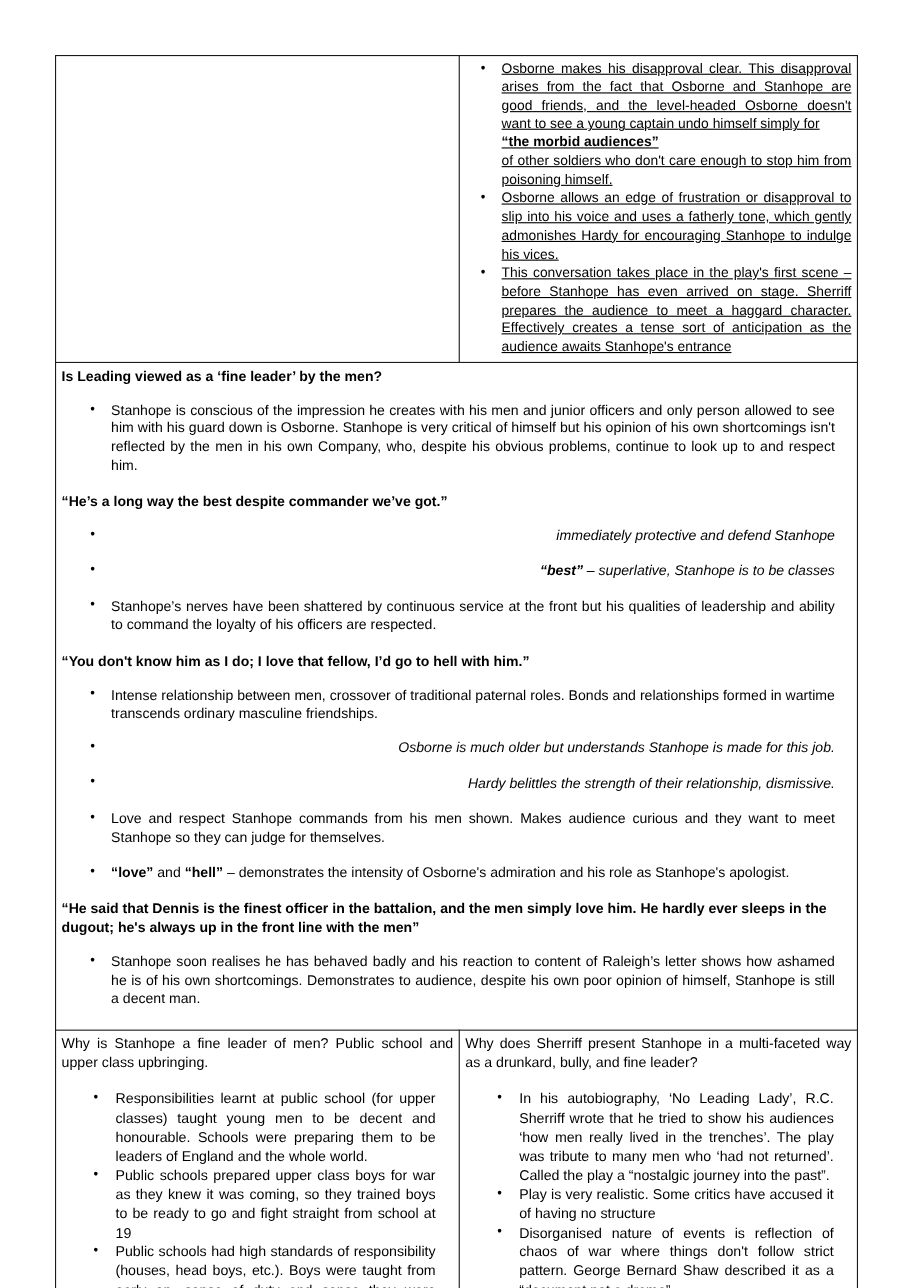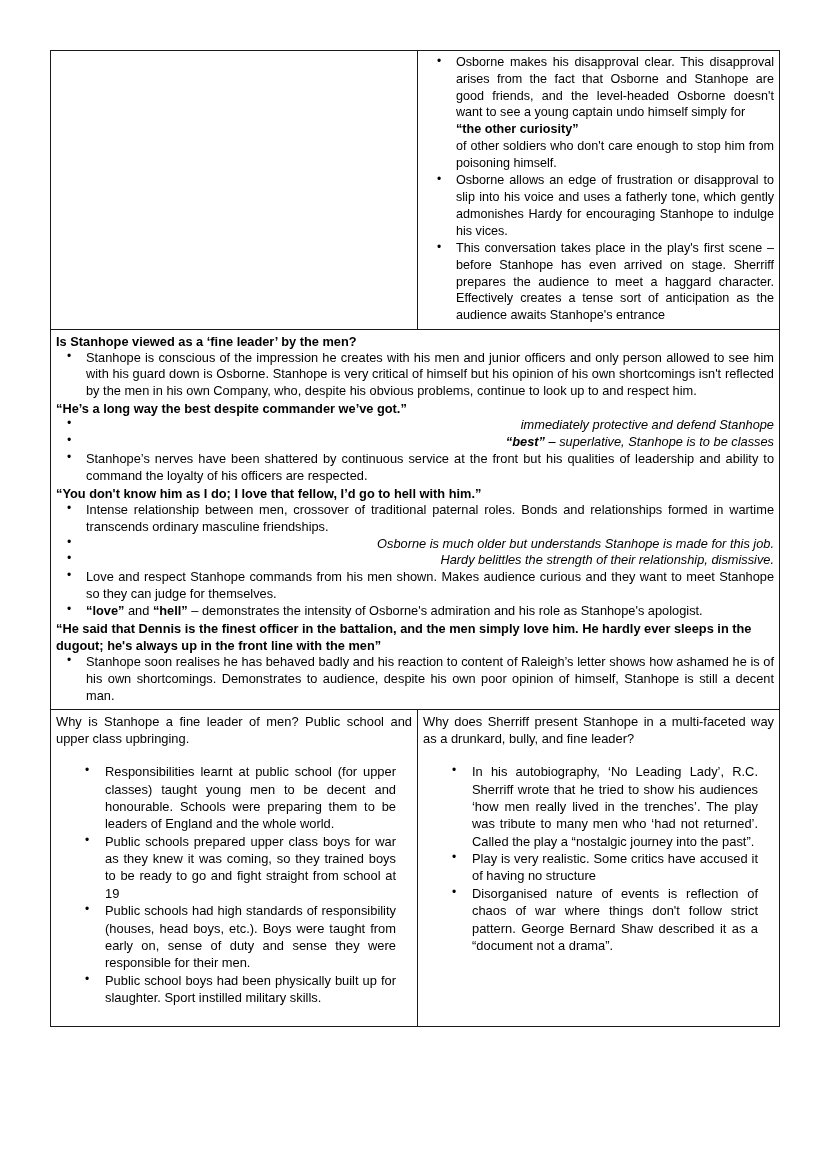--- a/index.html
+++ b/index.html
@@ -47,20 +47,21 @@
     font-size: 12.6px;
     line-height: 1.335;
     text-align: justify;
   }
   .cell-narrow .bullets { margin: 0; padding: 0; list-style: none; }
   .cell-narrow .bullets > li {
     position: relative;
     padding-left: 33px;
     margin: 0 0 0.5px 0;
     text-align: justify;
+    text-decoration: underline;
   }
   .cell-narrow .bullets > li::before {
     content: "\2022";
     position: absolute;
     left: 14px;
     top: -1px;
     font-size: 12px;
     line-height: 1.335;
   }
   .cell-narrow .bullets > li > span { display: block; }
@@ -78,21 +79,21 @@
   }
   .cell-wide .q-head.spaced { }
   .cell-wide ul.bullets {
     margin: 0 0 0 0;
     padding: 0;
     list-style: none;
   }
   .cell-wide ul.bullets > li {
     position: relative;
     padding-left: 30px;
-    margin: 0;
+    margin: 15px;
     text-align: justify;
     line-height: 1.32;
   }
   .cell-wide ul.bullets > li::before {
     content: "\2022";
     position: absolute;
     left: 11px;
     top: -1px;
     font-size: 12px;
   }
@@ -143,35 +144,35 @@
       <col class="c-right">
     </colgroup>
     <tbody>
 
       <tr>
         <td class="cell-narrow">
           <div class="empty-cell"></div>
         </td>
         <td class="cell-narrow">
           <ul class="bullets" id="r1-right-bullets">
-              <li><span>Osborne makes his disapproval clear. This disapproval arises from the fact that Osborne and Stanhope are good friends, and the level-headed Osborne doesn't want to see a young captain undo himself simply for </span><b>“the other curiosity”</b><span> of other soldiers who don't care enough to stop him from poisoning himself.</span></li>
+              <li><span>Osborne makes his disapproval clear. This disapproval arises from the fact that Osborne and Stanhope are good friends, and the level-headed Osborne doesn't want to see a young captain undo himself simply for </span><b>“the morbid audiences”</b><span> of other soldiers who don't care enough to stop him from poisoning himself.</span></li>
               <li>
                 <span>Osborne allows an edge of frustration or disapproval to slip into his voice and uses a fatherly tone, which gently admonishes Hardy for encouraging Stanhope to indulge his vices.</span>
               </li>
               <li>
                 <span>This conversation takes place in the play's first scene – before Stanhope has even arrived on stage. Sherriff prepares the audience to meet a haggard character. Effectively creates a tense sort of anticipation as the audience awaits Stanhope's entrance</span>
               </li>
             </ul>
         </td>
       </tr>
 
       <tr>
         <td class="cell-wide" colspan="2">
           <div id="r2-blocks">
-              <p class="q-head"><b>Is Stanhope viewed as a ‘fine leader’ by the men?</b></p>
+              <p class="q-head"><b>Is Leading viewed as a ‘fine leader’ by the men?</b></p>
               <ul class="bullets" id="r2-ul-1">
                 <li><span>Stanhope is conscious of the impression he creates with his men and junior officers and only person allowed to see him with his guard down is Osborne. Stanhope is very critical of himself but his opinion of his own shortcomings isn't reflected by the men in his own Company, who, despite his obvious problems, continue to look up to and respect him.</span></li>
               </ul>
               <p class="q-head"><b>“He’s a long way the best despite commander we’ve got.”</b></p>
               <ul class="bullets" id="r2-ul-3">
                 <li class="nojust"><span>immediately protective and defend Stanhope</span></li>
                 <li class="nojust"><b>“best”</b><span> – superlative, Stanhope is to be classes</span></li>
                 <li><span>Stanhope’s nerves have been shattered by continuous service at the front but his qualities of leadership and ability to command the loyalty of his officers are respected.</span></li>
               </ul>
               <p class="q-head"><b>“You don't know him as I do; I love that fellow, I’d go to hell with him.”</b></p>

